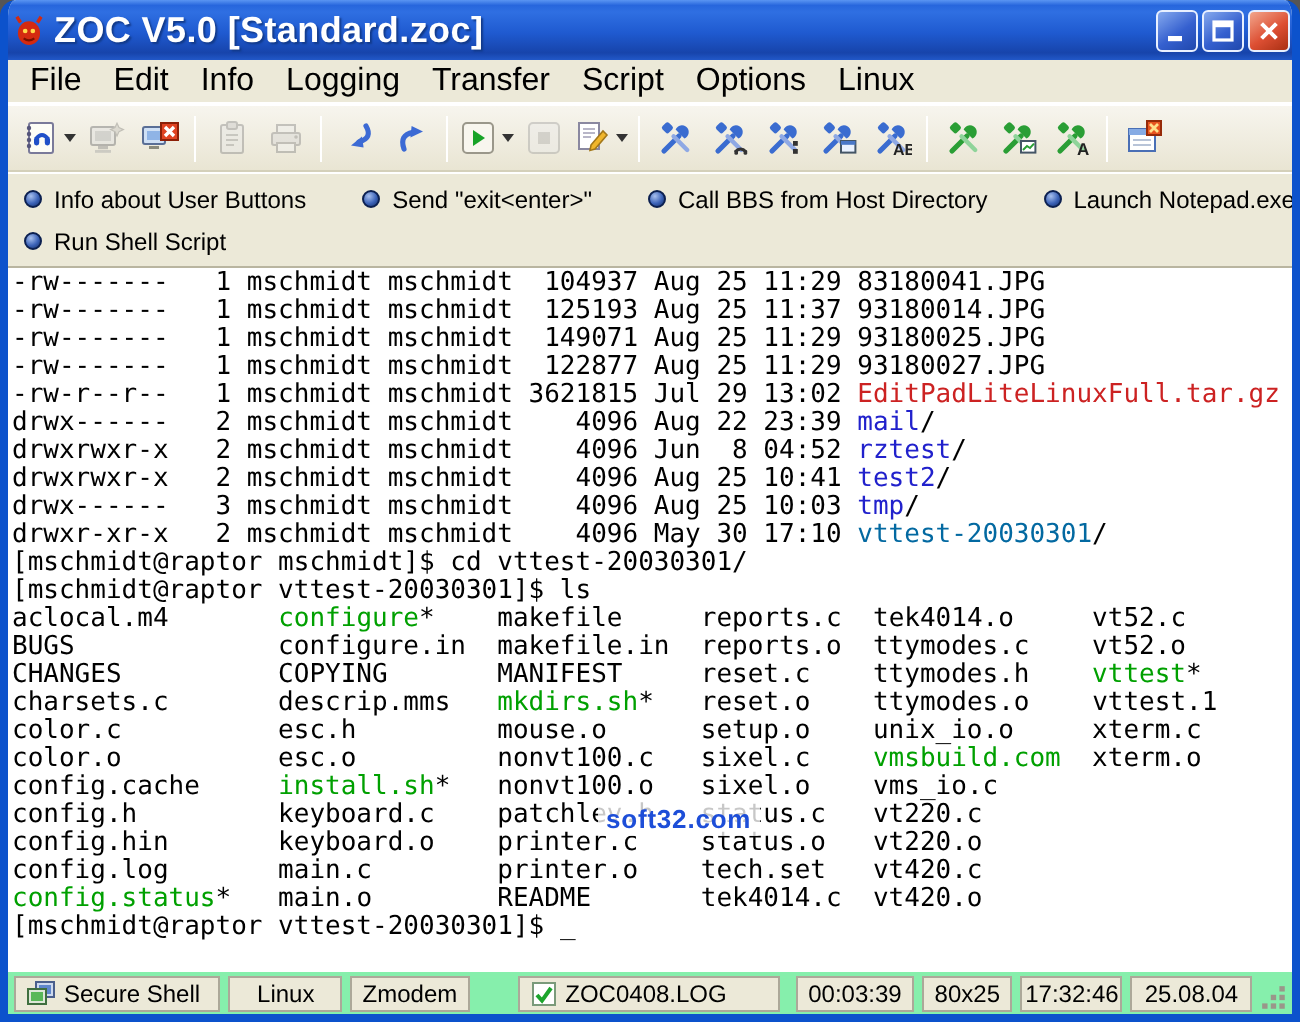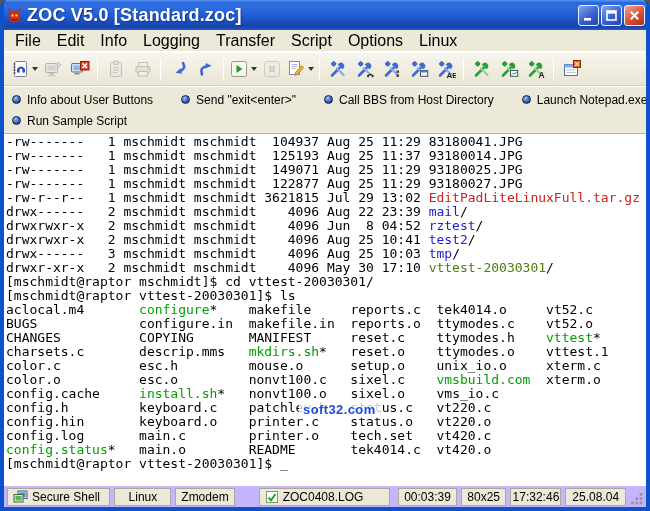--- a/index.html
+++ b/index.html
@@ -55,21 +55,21 @@
   .terminal{flex:1;background:#fff;position:relative;overflow:hidden;
     padding:1px 0 0 2px;
     font-family:"DejaVu Sans Mono",monospace;font-size:13px;color:#000;}
   .tline{white-space:pre;height:14px;line-height:14px;}
   .watermark{position:absolute;left:295px;top:267px;
     font-family:"Liberation Sans",sans-serif;font-size:13px;font-weight:bold;
     color:#1d4ed8;background:rgba(255,255,255,.78);
     text-shadow:1px 1px 0 #ffffff;padding:1px 4px;border-radius:2px;letter-spacing:.4px;}
   
   .statusbar{height:22px;flex:0 0 auto;display:flex;align-items:center;gap:4px;
-    padding:1px 2px 1px 3px;background:#c4b5fd;border-top:1px solid #fff;}
+    padding:1px 2px 1px 3px;background:#86efac;border-top:1px solid #fff;}
   .sb-cell{height:18px;border:1px solid #ACA899;display:flex;align-items:center;gap:4px;
     padding:0 5px;font-size:12px;color:#000;background:#ECE9D8;white-space:nowrap;}
   .sb-cell.ctr{justify-content:center;}
   .c0{width:110px;} .c1{width:60px;} .c2{width:62px;} .c3{width:140px;margin-left:20px;}
   .c4{width:62px;} .c5{width:48px;} .c6{width:51px;} .c7{width:64px;}
   .sb-flex{flex:1;}
   .grip{width:14px;height:14px;align-self:flex-end;flex:0 0 auto;}
 </style>
 </head>
 <body>
@@ -355,37 +355,37 @@
           <span>Call BBS from Host Directory</span>
         </span>
         <span class="ub-btn">
           <span class="bullet"></span>
           <span>Launch Notepad.exe</span>
         </span>
       </div>
       <div class="ub-row">
         <span class="ub-btn">
           <span class="bullet"></span>
-          <span>Run Sample Script</span>
+          <span>Run Shell Script</span>
         </span>
       </div>
     </div>
 
   <div class="terminal" id="terminal">
     <div id="tlines">
         <div class="tline"><span>-rw-------   1 mschmidt mschmidt  104937 Aug 25 11:29 83180041.JPG</span></div>
         <div class="tline"><span>-rw-------   1 mschmidt mschmidt  125193 Aug 25 11:37 93180014.JPG</span></div>
         <div class="tline"><span>-rw-------   1 mschmidt mschmidt  149071 Aug 25 11:29 93180025.JPG</span></div>
         <div class="tline"><span>-rw-------   1 mschmidt mschmidt  122877 Aug 25 11:29 93180027.JPG</span></div>
         <div class="tline"><span>-rw-r--r--   1 mschmidt mschmidt 3621815 Jul 29 13:02 </span><span style="color: rgb(204, 34, 34);">EditPadLiteLinuxFull.tar.gz</span></div>
         <div class="tline"><span>drwx------   2 mschmidt mschmidt    4096 Aug 22 23:39 </span><span style="color: rgb(33, 33, 204);">mail</span><span>/</span></div>
         <div class="tline"><span>drwxrwxr-x   2 mschmidt mschmidt    4096 Jun  8 04:52 </span><span style="color: rgb(33, 33, 204);">rztest</span><span>/</span></div>
         <div class="tline"><span>drwxrwxr-x   2 mschmidt mschmidt    4096 Aug 25 10:41 </span><span style="color: rgb(33, 33, 204);">test2</span><span>/</span></div>
         <div class="tline"><span>drwx------   3 mschmidt mschmidt    4096 Aug 25 10:03 </span><span style="color: rgb(33, 33, 204);">tmp</span><span>/</span></div>
-        <div class="tline"><span>drwxr-xr-x   2 mschmidt mschmidt    4096 May 30 17:10 </span><span style="color: #4d7c0f;">vttest-20030301</span><span>/</span></div>
+        <div class="tline"><span>drwxr-xr-x   2 mschmidt mschmidt    4096 May 30 17:10 </span><span style="color: #0369a1;">vttest-20030301</span><span>/</span></div>
         <div class="tline"><span>[mschmidt@raptor mschmidt]$ cd vttest-20030301/</span></div>
         <div class="tline"><span>[mschmidt@raptor vttest-20030301]$ ls</span></div>
         <div class="tline"><span>aclocal.m4       </span><span style="color: rgb(0, 160, 0);">configure</span><span>*    makefile     reports.c  tek4014.o     vt52.c</span></div>
         <div class="tline"><span>BUGS             configure.in  makefile.in  reports.o  ttymodes.c    vt52.o</span></div>
         <div class="tline"><span>CHANGES          COPYING       MANIFEST     reset.c    ttymodes.h    </span><span style="color: rgb(0, 160, 0);">vttest</span><span>*</span></div>
         <div class="tline"><span>charsets.c       descrip.mms   </span><span style="color: rgb(0, 160, 0);">mkdirs.sh</span><span>*   reset.o    ttymodes.o    vttest.1</span></div>
         <div class="tline"><span>color.c          esc.h         mouse.o      setup.o    unix_io.o     xterm.c</span></div>
         <div class="tline"><span>color.o          esc.o         nonvt100.c   sixel.c    </span><span style="color: rgb(0, 160, 0);">vmsbuild.com</span><span>  xterm.o</span></div>
         <div class="tline"><span>config.cache     </span><span style="color: rgb(0, 160, 0);">install.sh</span><span>*   nonvt100.o   sixel.o    vms_io.c</span></div>
         <div class="tline"><span>config.h         keyboard.c    patchlev.h   status.c   vt220.c</span></div>

